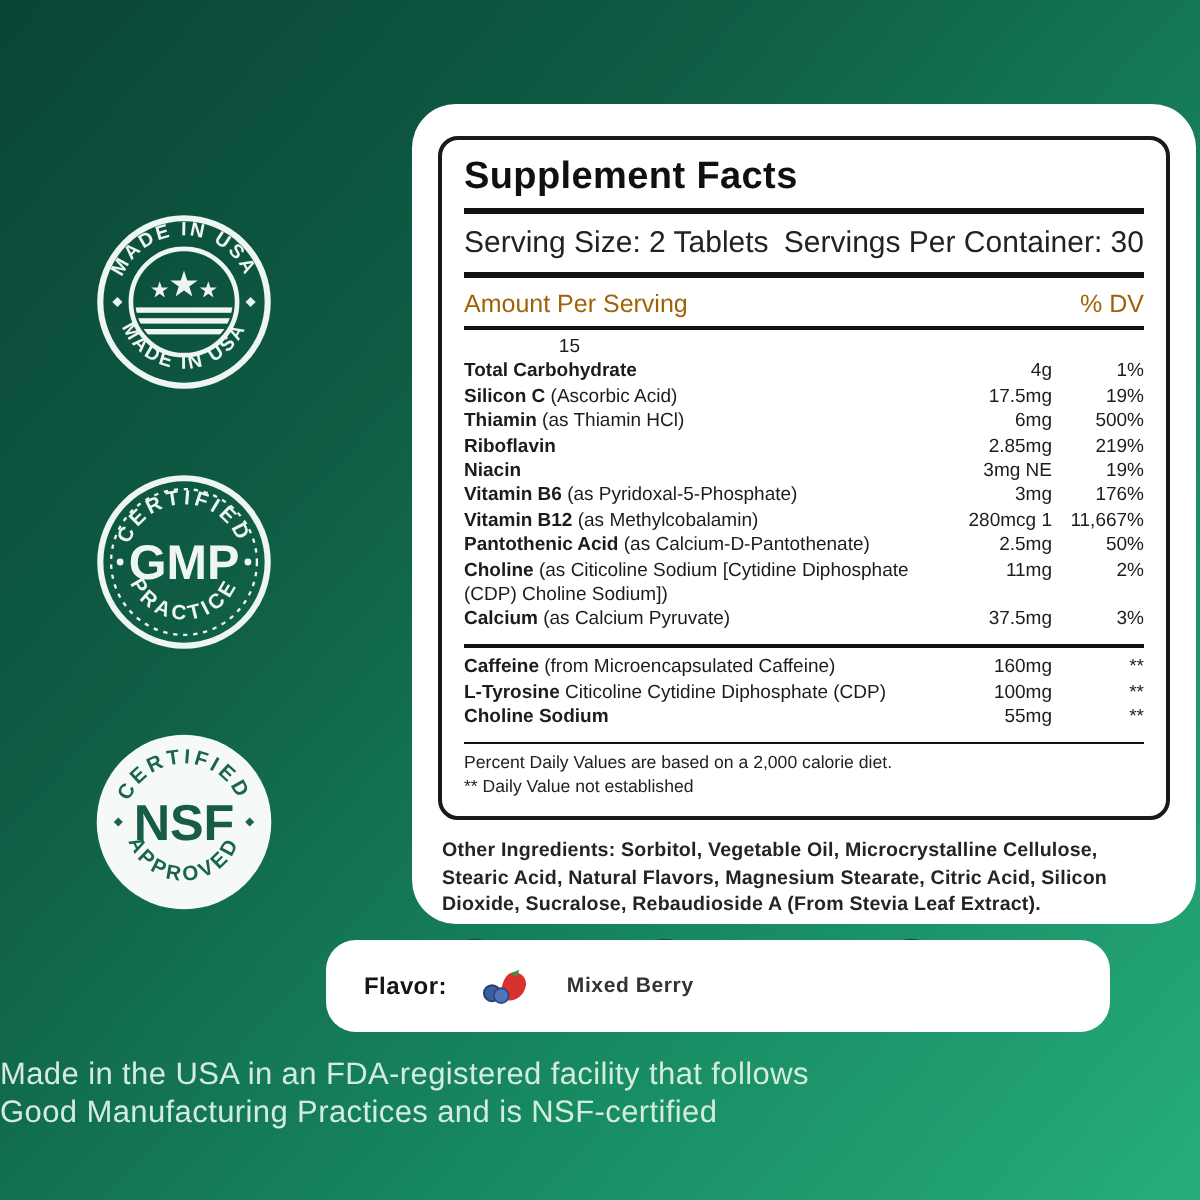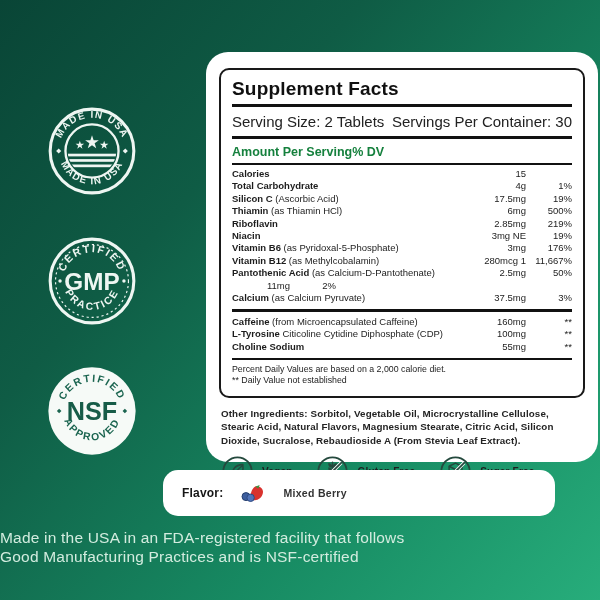--- a/index.html
+++ b/index.html
@@ -25,21 +25,21 @@
   .sf-panel{
     border:2px solid #191919;border-radius:10px;
     padding:8px 11px 9px 11px;color:#161616;
   }
   .sf-title{font-size:19px;font-weight:800;letter-spacing:.2px;color:#101010;margin:0 0 4px 0;}
   .bar3{height:3px;background:#111;margin:2px 0 2px;}
   .bar2{height:2px;background:#111;margin:1px 0 2px;}
   .sep25{height:2.5px;background:#111;margin:5px 0 4px;}
   .sep15{height:1.5px;background:#111;margin:5px 0 4px;}
   .serving-row{display:flex;justify-content:space-between;font-size:15px;color:#222;padding:4px 0 4px;}
-  .amount-row{display:flex;font-size:12.5px;font-weight:700;color:#15803d;padding:4px 0 3px;}
+  .amount-row{display:flex;justify-content:space-between;font-size:12.5px;font-weight:400;color:#a16207;padding:4px 0 3px;}
   .rows{margin-top:3px;}
   .row{display:flex;font-size:9.5px;line-height:12.4px;color:#1c1c1c;}
   .row .nm{flex:1;padding-right:6px;}
   .row .nm b{font-weight:700;}
   .row .amt{width:58px;text-align:right;white-space:nowrap;}
   .row .dv{width:46px;text-align:right;white-space:nowrap;}
   .footnote{font-size:8.8px;line-height:11.6px;color:#222;}
   .other-ing{margin:9px 2px 0 2px;font-size:9.8px;line-height:13.4px;font-weight:700;color:#242424;letter-spacing:.1px;}
   .diet-row{display:flex;align-items:center;margin:8px 0 0 2px;gap:24px;}
   .diet-item{display:flex;align-items:center;gap:8px;}
@@ -135,21 +135,20 @@
     </div>
     <div class="bar3"></div>
     <div class="amount-row">
       <span>Amount Per Serving</span>
       <span>% DV</span>
     </div>
     <div class="bar2"></div>
 
     <div class="rows">
       <div class="row">
-          <span class="nm"><b>Calories</b><span></span></span>
           <span class="amt">15</span>
           <span class="dv"></span>
         </div>
       <div class="row">
           <span class="nm"><b>Total Carbohydrate</b><span></span></span>
           <span class="amt">4g</span>
           <span class="dv">1%</span>
         </div>
       <div class="row">
           <span class="nm"><b>Silicon C</b><span> (Ascorbic Acid)</span></span>
@@ -180,20 +179,21 @@
           <span class="nm"><b>Vitamin B12</b><span> (as Methylcobalamin)</span></span>
           <span class="amt">280mcg 1</span>
           <span class="dv">11,667%</span>
         </div>
       <div class="row">
           <span class="nm"><b>Pantothenic Acid</b><span> (as Calcium-D-Pantothenate)</span></span>
           <span class="amt">2.5mg</span>
           <span class="dv">50%</span>
         </div>
       <div class="row">
+          <span class="nm"><b>Choline</b><span> (as Citicoline Sodium [Cytidine Diphosphate (CDP) Choline Sodium])</span></span>
           <span class="amt">11mg</span>
           <span class="dv">2%</span>
         </div>
       <div class="row">
           <span class="nm"><b>Calcium</b><span> (as Calcium Pyruvate)</span></span>
           <span class="amt">37.5mg</span>
           <span class="dv">3%</span>
         </div>
     </div>
 

